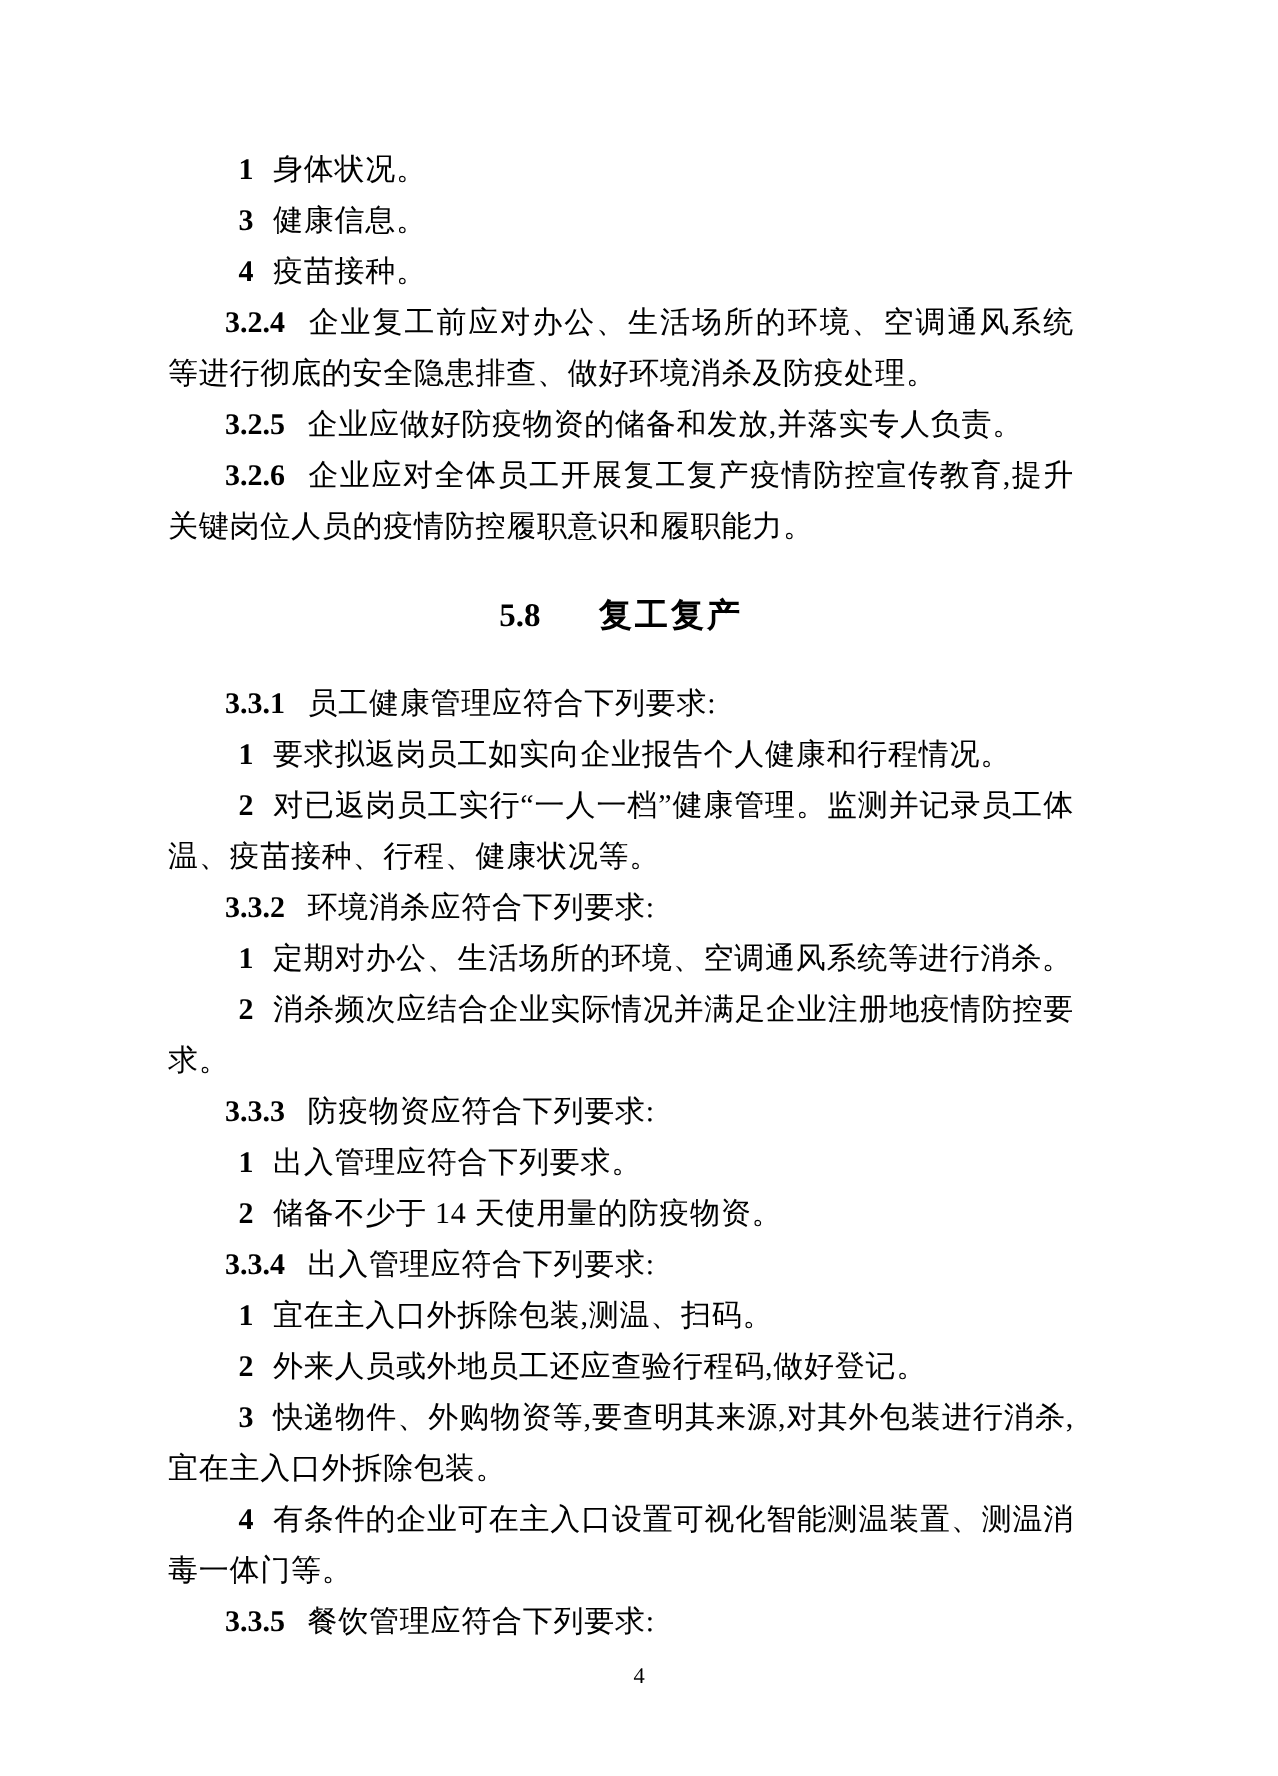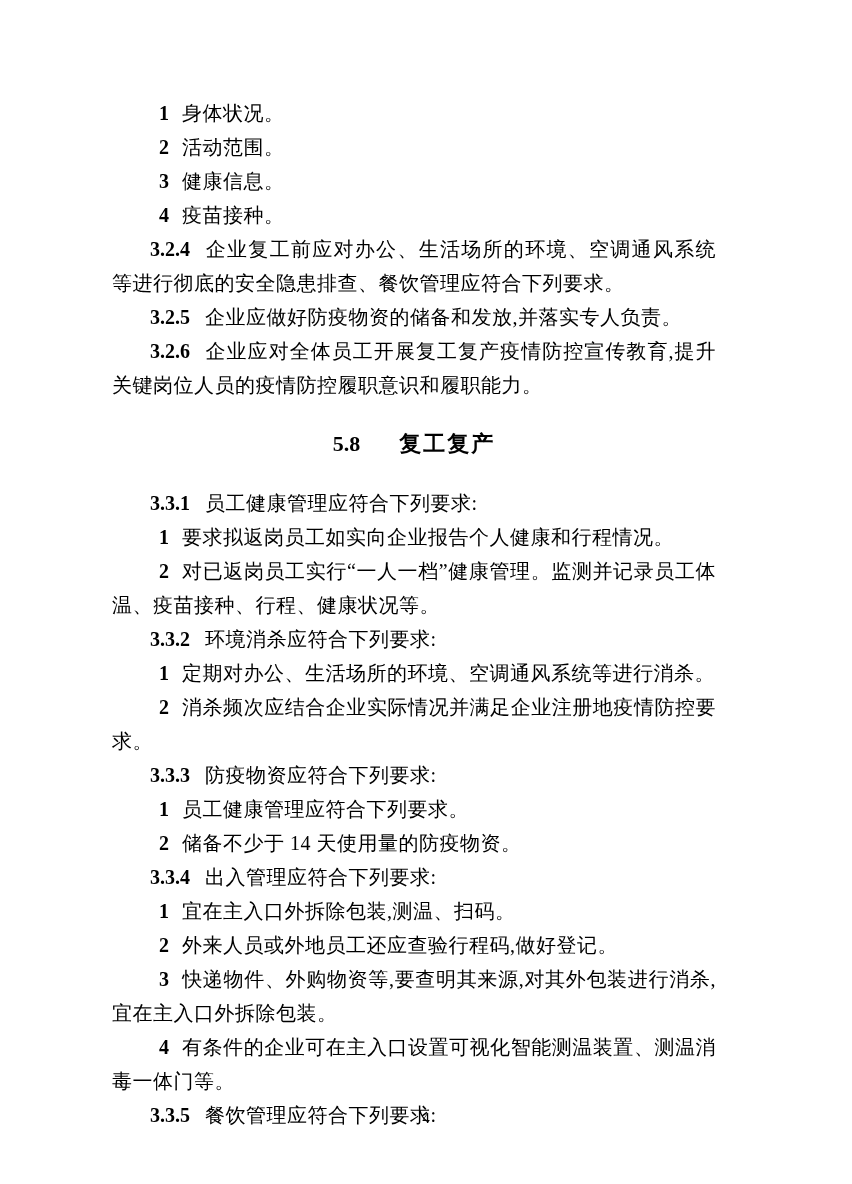--- a/index.html
+++ b/index.html
@@ -68,42 +68,41 @@
     line-height: 20px;
     font-family: "Liberation Serif", "DejaVu Serif", serif;
   }
 </style>
 </head>
 <body>
 
 <div class="page">
 
   <p class="line sub-item"><span class="num">1</span><span>身体状况。</span></p>
-  <p class="line sub-item"><span class="num">2</span><span>活动范围。</span></p>
   <p class="line sub-item"><span class="num">3</span><span>健康信息。</span></p>
   <p class="line sub-item"><span class="num">4</span><span>疫苗接种。</span></p>
 
-  <p class="line clause"><span class="num">3.2.4</span><span>企业复工前应对办公、生活场所的环境、空调通风系统等进行彻底的安全隐患排查、餐饮管理应符合下列要求。</span></p>
+  <p class="line clause"><span class="num">3.2.4</span><span>企业复工前应对办公、生活场所的环境、空调通风系统等进行彻底的安全隐患排查、做好环境消杀及防疫处理。</span></p>
   <p class="line clause"><span class="num">3.2.5</span><span>企业应做好防疫物资的储备和发放,并落实专人负责。</span></p>
   <p class="line clause"><span class="num">3.2.6</span><span>企业应对全体员工开展复工复产疫情防控宣传教育,提升关键岗位人员的疫情防控履职意识和履职能力。</span></p>
 
   <div class="section-heading">
     <span class="heading-num">5.8</span><span class="heading-title">复工复产</span>
   </div>
 
   <p class="line clause"><span class="num">3.3.1</span><span>员工健康管理应符合下列要求:</span></p>
   <p class="line sub-item"><span class="num">1</span><span>要求拟返岗员工如实向企业报告个人健康和行程情况。</span></p>
   <p class="line sub-item"><span class="num">2</span><span>对已返岗员工实行“一人一档”健康管理。监测并记录员工体温、疫苗接种、行程、健康状况等。</span></p>
 
   <p class="line clause"><span class="num">3.3.2</span><span>环境消杀应符合下列要求:</span></p>
   <p class="line sub-item"><span class="num">1</span><span>定期对办公、生活场所的环境、空调通风系统等进行消杀。</span></p>
   <p class="line sub-item"><span class="num">2</span><span>消杀频次应结合企业实际情况并满足企业注册地疫情防控要求。</span></p>
 
   <p class="line clause"><span class="num">3.3.3</span><span>防疫物资应符合下列要求:</span></p>
-  <p class="line sub-item"><span class="num">1</span><span>员工健康管理应符合下列要求。</span></p>
+  <p class="line sub-item"><span class="num">1</span><span>出入管理应符合下列要求。</span></p>
   <p class="line sub-item"><span class="num">2</span><span>储备不少于 14 天使用量的防疫物资。</span></p>
 
   <p class="line clause"><span class="num">3.3.4</span><span>出入管理应符合下列要求:</span></p>
   <p class="line sub-item"><span class="num">1</span><span>宜在主入口外拆除包装,测温、扫码。</span></p>
   <p class="line sub-item"><span class="num">2</span><span>外来人员或外地员工还应查验行程码,做好登记。</span></p>
   <p class="line sub-item"><span class="num">3</span><span>快递物件、外购物资等,要查明其来源,对其外包装进行消杀,宜在主入口外拆除包装。</span></p>
   <p class="line sub-item"><span class="num">4</span><span>有条件的企业可在主入口设置可视化智能测温装置、测温消毒一体门等。</span></p>
 
   <p class="line clause"><span class="num">3.3.5</span><span>餐饮管理应符合下列要求:</span></p>
 

